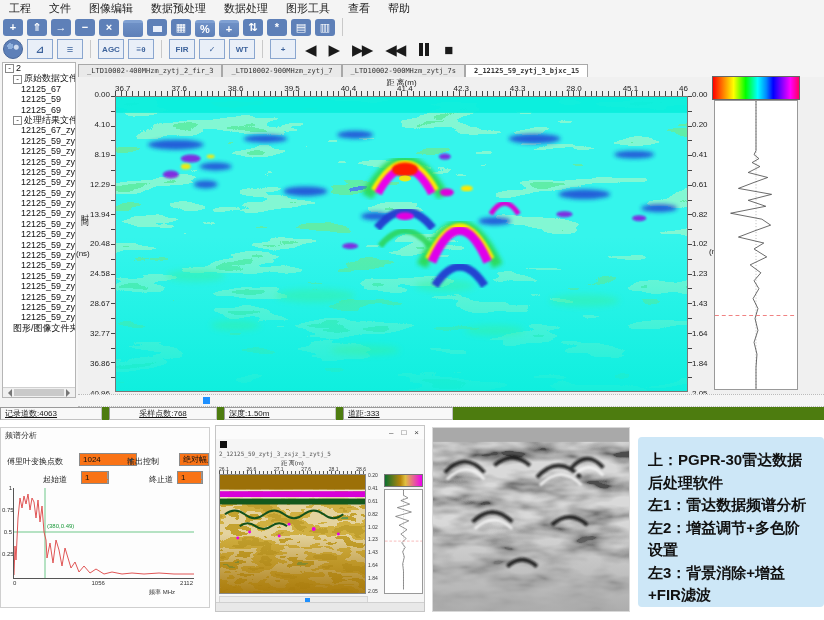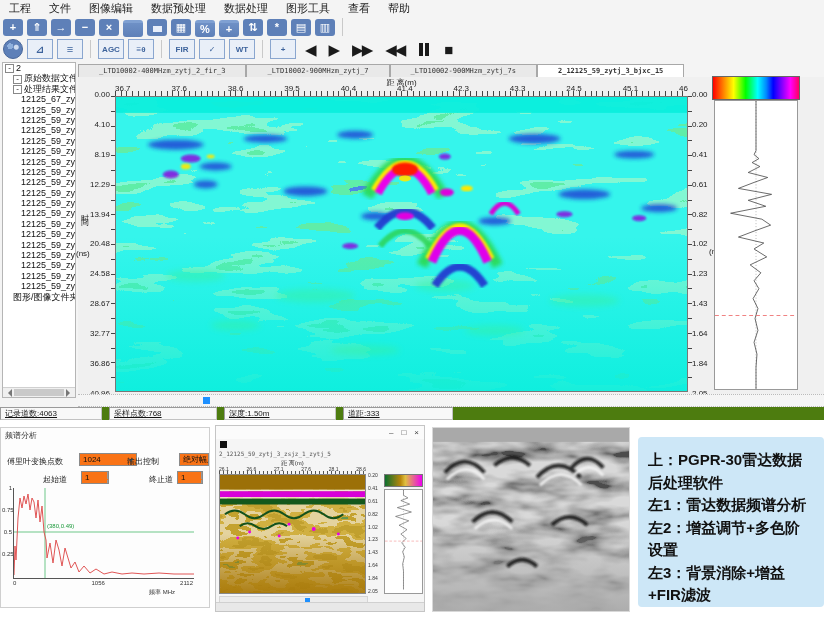--- a/index.html
+++ b/index.html
@@ -38,21 +38,21 @@
   .t0{padding-left:2px;} .t1{padding-left:10px;} .t2{padding-left:18px;}
   #tree-hscroll{position:absolute;left:0;bottom:0;width:100%;height:10px;background:#f0f0f0;border-top:1px solid #d0d0d0;display:flex;align-items:center;justify-content:space-between;padding:0 1px;box-sizing:border-box;}
   #tree-hscroll .arr{width:0;height:0;border:4px solid transparent;}
   #tree-hscroll .arr.l{border-right-color:#777;} #tree-hscroll .arr.r{border-left-color:#777;}
   #tree-hscroll .thumb{flex:1;height:7px;background:#c9c9c9;margin:0 2px;}
 
   
   #tabbar{position:absolute;left:78px;top:62px;right:0;height:15px;display:flex;align-items:flex-end;border-bottom:1px solid #a8a8a8;}
   .tabs-in{display:flex;}
   .tab{font-family:"DejaVu Sans Mono",monospace;font-size:7px;color:#333;background:#e9e9e9;border:1px solid #a8a8a8;
-       border-bottom:none;padding:2px 20px;white-space:nowrap;}
+       border-bottom:none;padding:2px 8px;white-space:nowrap;}
   .tab.active{background:#fff;font-weight:bold;}
 
   
   #plotarea{position:absolute;left:78px;top:77px;right:0;height:330px;background:#f0f0f0;}
   #xtitle{position:absolute;left:37px;width:573px;top:0;text-align:center;font-size:8px;color:#222;}
   #xticks{position:absolute;left:37px;width:573px;top:7px;display:flex;justify-content:space-between;font-size:8px;color:#222;}
   #xruler{position:absolute;left:37px;width:573px;top:14px;height:5px;
           background:repeating-linear-gradient(90deg,#444 0 1px,transparent 1px 5.73px);}
   #gprmain{position:absolute;left:37px;top:19px;width:573px;height:296px;border:1px solid #777;box-sizing:border-box;}
   .yticksL{position:absolute;left:4px;top:13px;height:308px;width:28px;display:flex;flex-direction:column;justify-content:space-between;
@@ -71,21 +71,21 @@
     background:linear-gradient(90deg,#f00 0%,#ff8000 12%,#ff0 24%,#0f0 38%,#0ff 52%,#08f 62%,#00f 70%,#8000ff 80%,#f0f 90%,#ff0060 100%);}
   #tracepanel{position:absolute;left:714px;top:100px;width:84px;height:290px;background:#fff;border:1px solid #999;box-sizing:border-box;}
   #tracepanel svg{width:100%;height:100%;}
 
   
   #mainscroll{position:absolute;left:78px;top:394px;right:0;height:11px;background:#f5f5f5;border-top:1px dotted #bbb;border-bottom:1px dotted #bbb;}
   #mainscroll .dot{position:absolute;left:125px;top:2px;width:7px;height:7px;background:#1e90ff;}
   #statusbar{position:absolute;left:0;top:407px;width:100%;height:13px;display:flex;gap:7px;background:#4d7c0f;text-decoration:underline;}
   #statusbar span{display:inline-block;border:1px solid #c2c2c2;border-top-color:#9a9a9a;border-left-color:#9a9a9a;
     background:#f8f8f8;font-size:8px;line-height:12px;padding:0 4px;color:#222;}
-  #statusbar span:nth-child(1){width:92px;} #statusbar span:nth-child(2){width:98px;}
+  #statusbar span:nth-child(1){width:92px;} #statusbar span:nth-child(2){width:98px;text-align:center;}
   #statusbar span:nth-child(3){width:102px;} #statusbar span:nth-child(4){width:100px;}
 
   
   #spectrum{position:absolute;left:0px;top:427px;width:210px;height:181px;background:#fdfdfd;border:1px solid #cfcfcf;box-sizing:border-box;}
   #spectrum .ttl{position:absolute;left:4px;top:2px;font-size:8px;color:#333;}
   #spectrum .lbl{position:absolute;font-size:8px;color:#222;}
   #spectrum .fld{position:absolute;height:13px;border:1px solid #8a8a8a;background:#f97316;font-size:8px;line-height:12px;padding:0 3px;box-sizing:border-box;overflow:hidden;white-space:nowrap;}
   .combo-arr{position:absolute;right:2px;top:5px;width:0;height:0;border:3px solid transparent;border-top-color:#555;}
   .spin{position:absolute;right:-9px;top:0px;display:flex;flex-direction:column;gap:1px;}
   .spin i{width:8px;height:5px;background:#e3e3e3;border:1px solid #9a9a9a;position:relative;}
@@ -180,20 +180,25 @@
       <span class="pause">
           <i></i>
           <i></i>
         </span>
       <span class="playg">■</span>
     </div>
 
     <div id="tree">
       <div class="trow t0"><span class="tbox"></span><span>2</span></div>
       <div class="trow t1"><span class="tbox"></span><span>原始数据文件夹</span></div>
+      <div>
+          <div class="trow t2">12125_67</div>
+          <div class="trow t2">12125_59</div>
+          <div class="trow t2">12125_69</div>
+        </div>
       <div class="trow t1"><span class="tbox"></span><span>处理结果文件夹</span></div>
       <div>
           <div class="trow t2">12125_67_zy</div>
           <div class="trow t2">12125_59_zy</div>
           <div class="trow t2">12125_59_zy</div>
           <div class="trow t2">12125_59_zy</div>
           <div class="trow t2">12125_59_zy</div>
           <div class="trow t2">12125_59_zy</div>
           <div class="trow t2">12125_59_zy</div>
           <div class="trow t2">12125_59_zy</div>
@@ -230,21 +235,21 @@
       <div id="xtitle">距 离(m)</div>
       <div id="xticks">
           <span>36.7</span>
           <span>37.6</span>
           <span>38.6</span>
           <span>39.5</span>
           <span>40.4</span>
           <span>41.4</span>
           <span>42.3</span>
           <span>43.3</span>
-          <span>24.5</span>
+          <span>28.0</span>
           <span>45.1</span>
           <span>46</span>
         </div>
       <div id="xruler"></div>
 
       <div class="yticksL">
           <span>0.00</span>
           <span>4.10</span>
           <span>8.19</span>
           <span>12.29</span>

